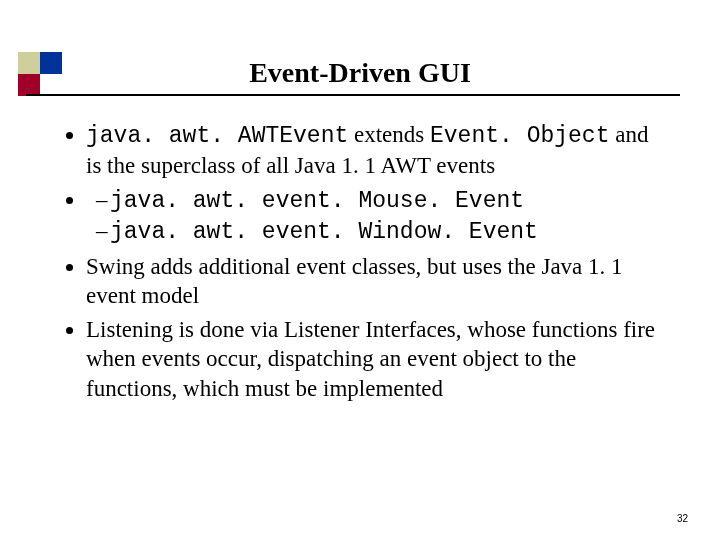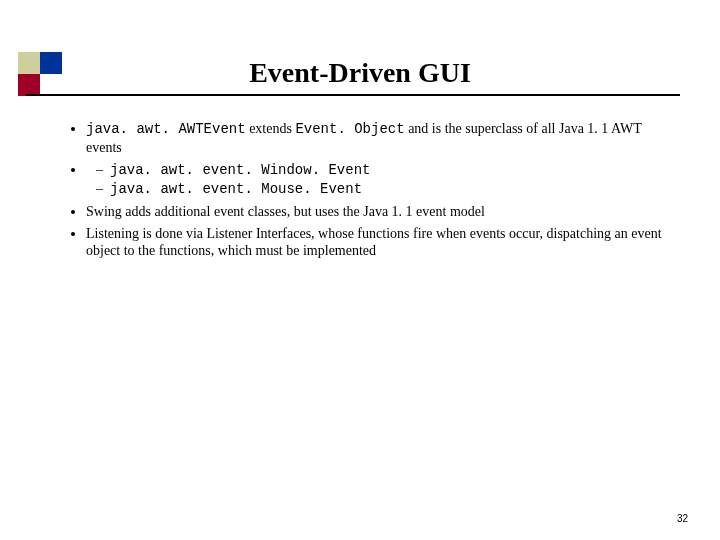--- a/index.html
+++ b/index.html
@@ -50,21 +50,21 @@
     right: 40px;
     height: 0;
     border-bottom: 2px solid #000;
   }
 
   .content {
     position: absolute;
     top: 120px;
     left: 60px;
     right: 56px;
-    font-size: 14px;
+    font-size: 23px;
     line-height: 1.28;
   }
   ul.bul {
     list-style-type: disc;
     margin: 0;
     padding-left: 26px;
   }
   ul.bul > li {
     margin-bottom: 4px;
   }
@@ -107,22 +107,22 @@
 </div>
 <div class="title-rule"></div>
 
 <div class="content">
   <ul class="bul">
     <li>
       <span class="mono">java. awt. AWTEvent</span><span> extends </span><span class="mono">Event. Object</span><span> and is the superclass of all Java 1. 1 AWT events</span>
     </li>
     <li>
       <ul class="dash">
+        <li><span class="mono">java. awt. event. Mouse. Event</span></li>
         <li><span class="mono">java. awt. event. Window. Event</span></li>
-        <li><span class="mono">java. awt. event. Mouse. Event</span></li>
       </ul>
     </li>
     <li>
       <span>Swing adds additional event classes, but uses the Java 1. 1 event model</span>
     </li>
     <li>
       <span>Listening is done via Listener Interfaces, whose functions fire when events occur, dispatching an event object to the functions, which must be implemented</span>
     </li>
   </ul>
 </div>

